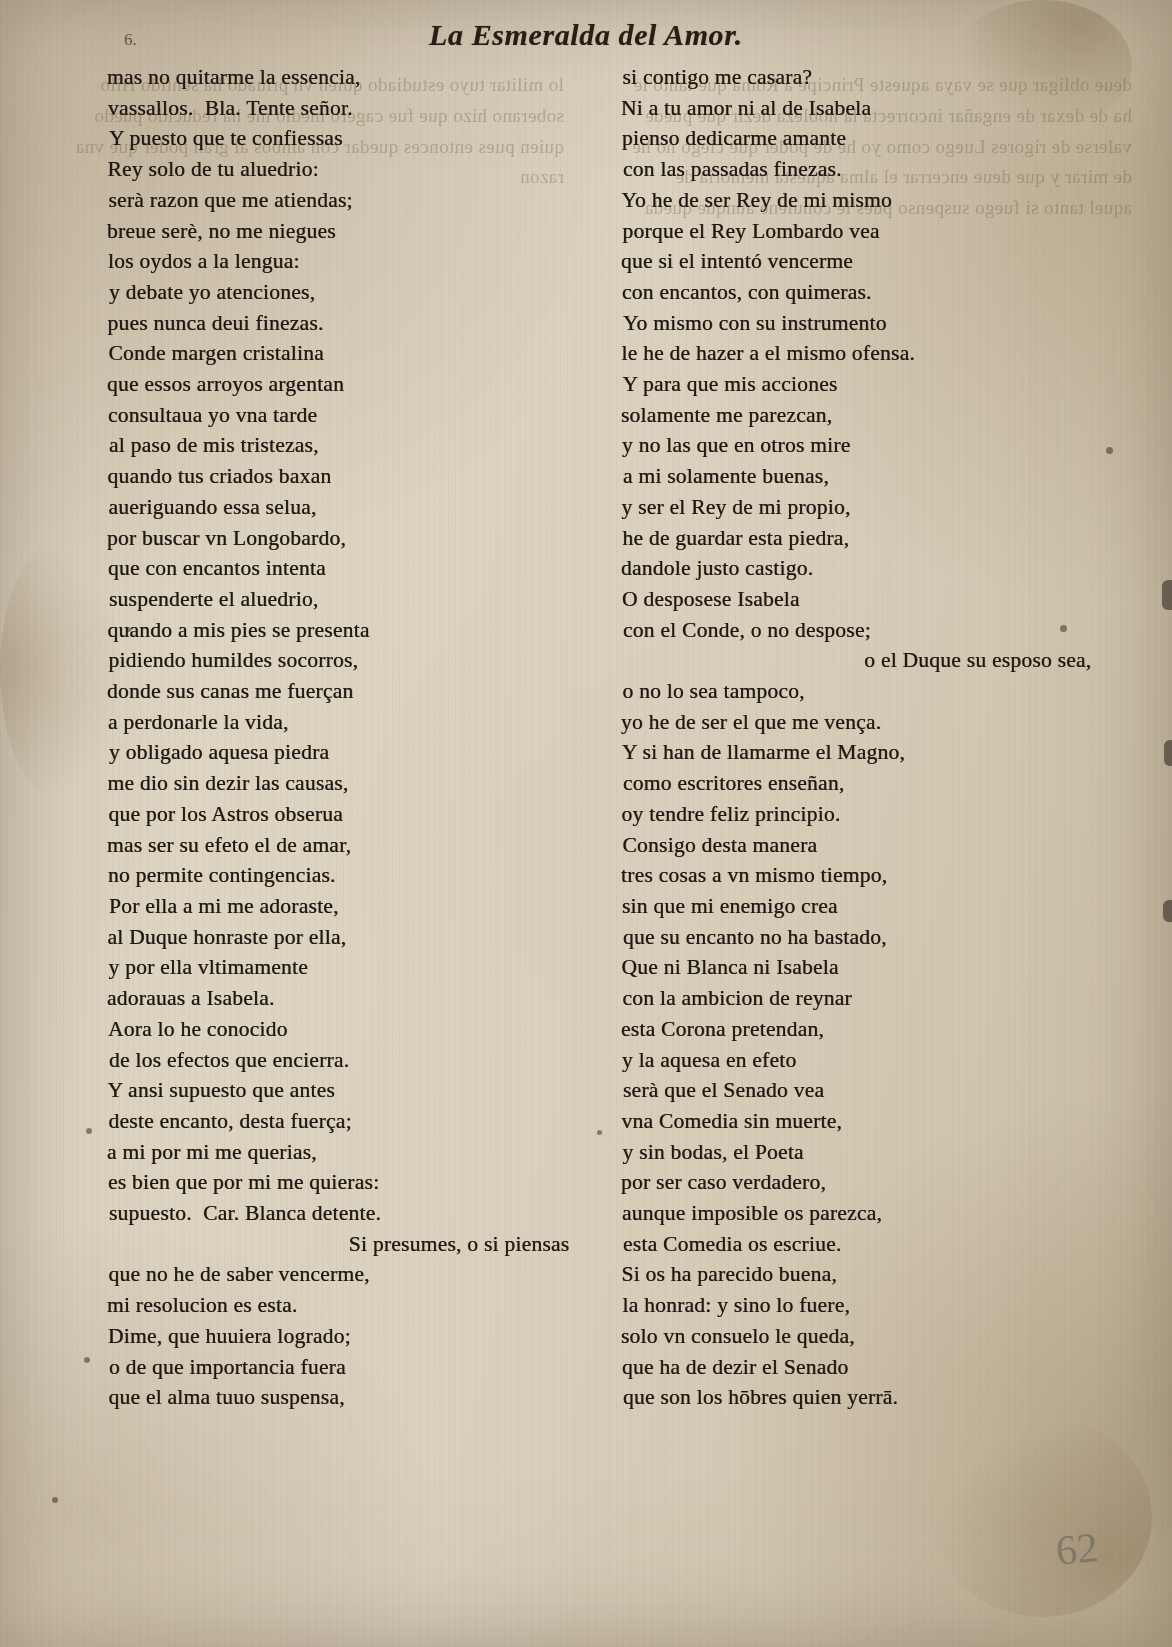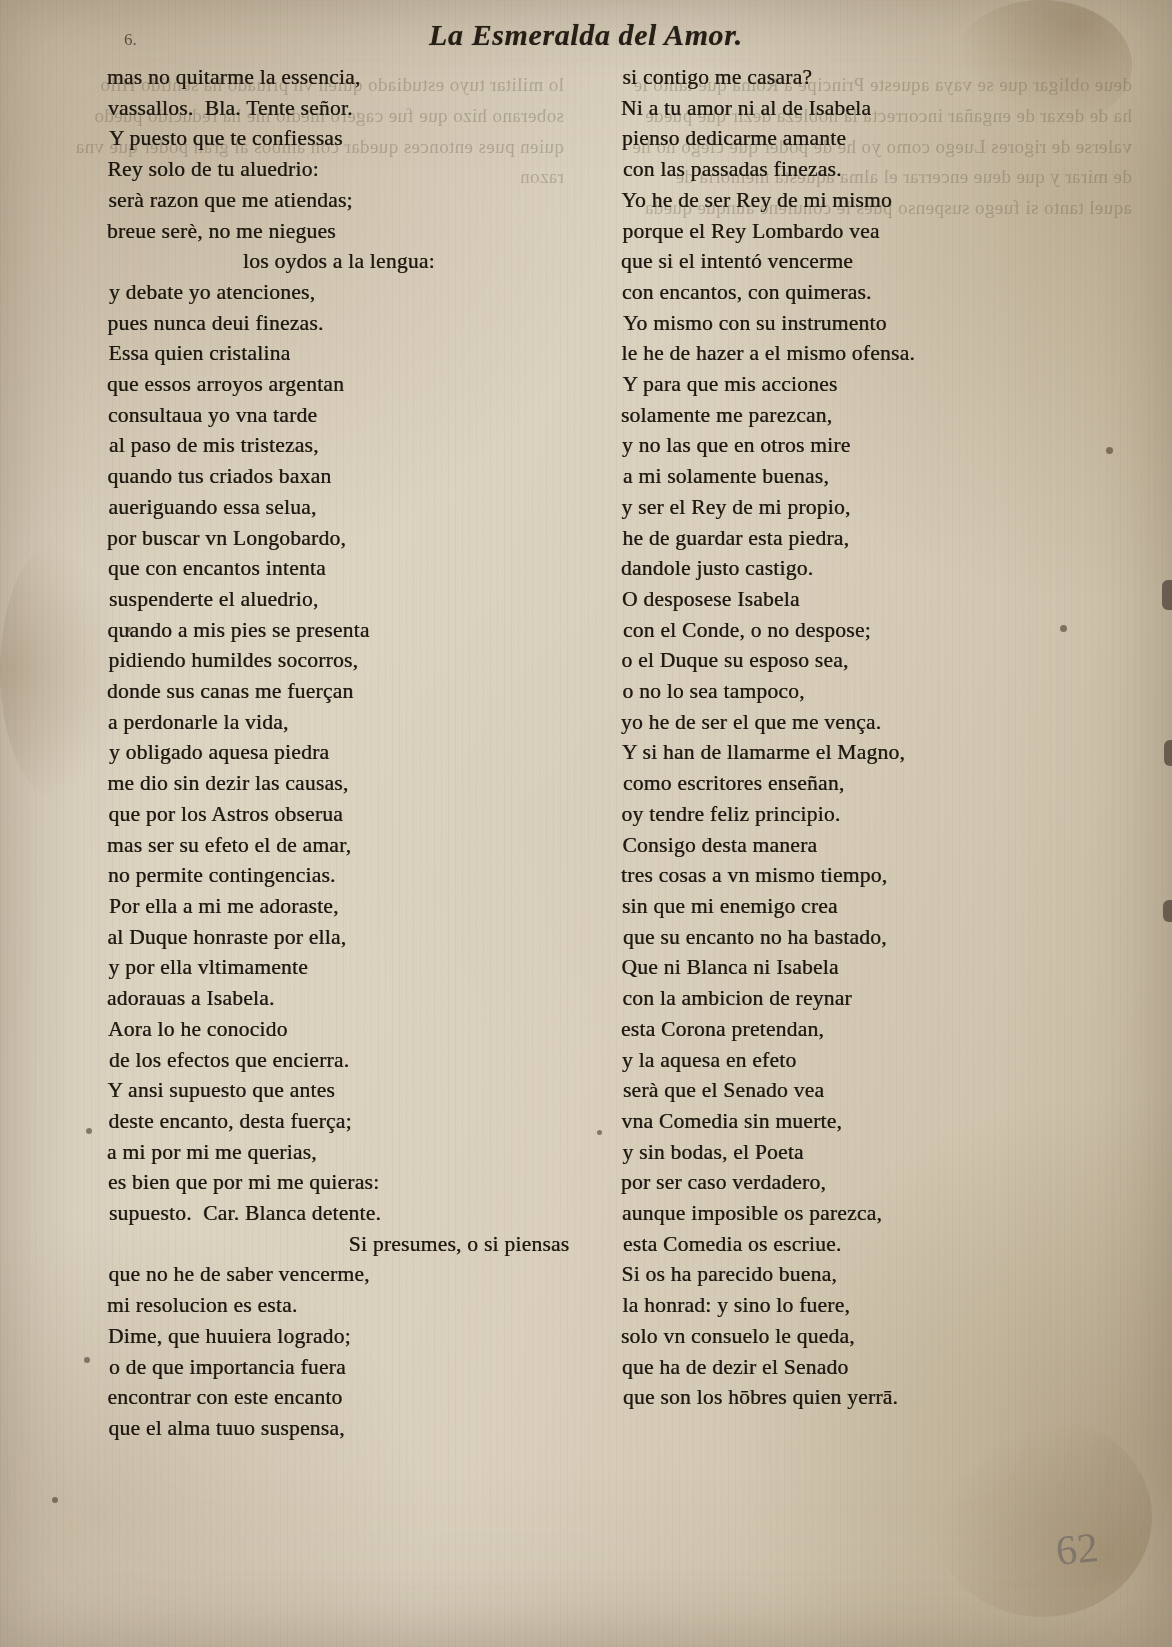--- a/index.html
+++ b/index.html
@@ -170,24 +170,24 @@
   <div class="header">La Esmeralda del Amor.</div>
 
   <div class="columns">
     <div class="col left" id="col-left">
         <div class="vline" style="transform: translate(-1px, -0.4px);">mas no quitarme la essencia,</div>
         <div class="vline" style="transform: translate(0px, 0.4px);">vassallos.  Bla. Tente señor.</div>
         <div class="vline" style="transform: translate(1px, 0px);">Y puesto que te confiessas</div>
         <div class="vline" style="transform: translate(-0.5px, -0.4px);">Rey solo de tu aluedrio:</div>
         <div class="vline" style="transform: translate(0.5px, 0.4px);">serà razon que me atiendas;</div>
         <div class="vline" style="transform: translate(-1px, 0px);">breue serè, no me niegues</div>
-        <div class="vline" style="transform: translate(0px, -0.4px); text-align: center;">los oydos a la lengua:</div>
+        <div class="vline" style="transform: translate(0px, -0.4px);">los oydos a la lengua:</div>
         <div class="vline" style="transform: translate(1px, 0.4px);">y debate yo atenciones,</div>
         <div class="vline" style="transform: translate(-0.5px, 0px);">pues nunca deui finezas.</div>
-        <div class="vline" style="transform: translate(0.5px, -0.4px);">Essa quien cristalina</div>
+        <div class="vline" style="transform: translate(0.5px, -0.4px);">Conde margen cristalina</div>
         <div class="vline" style="transform: translate(-1px, 0.4px);">que essos arroyos argentan</div>
         <div class="vline" style="transform: translate(0px, 0px);">consultaua yo vna tarde</div>
         <div class="vline" style="transform: translate(1px, -0.4px);">al paso de mis tristezas,</div>
         <div class="vline" style="transform: translate(-0.5px, 0.4px);">quando tus criados baxan</div>
         <div class="vline" style="transform: translate(0.5px, 0px);">aueriguando essa selua,</div>
         <div class="vline" style="transform: translate(-1px, -0.4px);">por buscar vn Longobardo,</div>
         <div class="vline" style="transform: translate(0px, 0.4px);">que con encantos intenta</div>
         <div class="vline" style="transform: translate(1px, 0px);">suspenderte el aluedrio,</div>
         <div class="vline" style="transform: translate(-0.5px, -0.4px);">quando a mis pies se presenta</div>
         <div class="vline" style="transform: translate(0.5px, 0.4px);">pidiendo humildes socorros,</div>
@@ -207,21 +207,20 @@
         <div class="vline" style="transform: translate(-0.5px, -0.4px);">Y ansi supuesto que antes</div>
         <div class="vline" style="transform: translate(0.5px, 0.4px);">deste encanto, desta fuerça;</div>
         <div class="vline" style="transform: translate(-1px, 0px);">a mi por mi me querias,</div>
         <div class="vline" style="transform: translate(0px, -0.4px);">es bien que por mi me quieras:</div>
         <div class="vline" style="transform: translate(1px, 0.4px);">supuesto.  Car. Blanca detente.</div>
         <div class="vline" style="transform: translate(-0.5px, 0px); text-align: right;">Si presumes, o si piensas</div>
         <div class="vline" style="transform: translate(0.5px, -0.4px);">que no he de saber vencerme,</div>
         <div class="vline" style="transform: translate(-1px, 0.4px);">mi resolucion es esta.</div>
         <div class="vline" style="transform: translate(0px, 0px);">Dime, que huuiera logrado;</div>
         <div class="vline" style="transform: translate(1px, -0.4px);">o de que importancia fuera</div>
-        <div class="vline" style="transform: translate(-0.5px, 0.4px);">encontrar con este encanto</div>
         <div class="vline" style="transform: translate(0.5px, 0px);">que el alma tuuo suspensa,</div>
       </div>
     <div class="col right" id="col-right">
         <div class="vline" style="transform: translate(0.5px, 0px);">si contigo me casara?</div>
         <div class="vline" style="transform: translate(-1px, -0.4px);">Ni a tu amor ni al de Isabela</div>
         <div class="vline" style="transform: translate(0px, 0.4px);">pienso dedicarme amante</div>
         <div class="vline" style="transform: translate(1px, 0px);">con las passadas finezas.</div>
         <div class="vline" style="transform: translate(-0.5px, -0.4px);">Yo he de ser Rey de mi mismo</div>
         <div class="vline" style="transform: translate(0.5px, 0.4px);">porque el Rey Lombardo vea</div>
         <div class="vline" style="transform: translate(-1px, 0px);">que si el intentó vencerme</div>
@@ -230,21 +229,21 @@
         <div class="vline" style="transform: translate(-0.5px, 0px);">le he de hazer a el mismo ofensa.</div>
         <div class="vline" style="transform: translate(0.5px, -0.4px);">Y para que mis acciones</div>
         <div class="vline" style="transform: translate(-1px, 0.4px);">solamente me parezcan,</div>
         <div class="vline" style="transform: translate(0px, 0px);">y no las que en otros mire</div>
         <div class="vline" style="transform: translate(1px, -0.4px);">a mi solamente buenas,</div>
         <div class="vline" style="transform: translate(-0.5px, 0.4px);">y ser el Rey de mi propio,</div>
         <div class="vline" style="transform: translate(0.5px, 0px);">he de guardar esta piedra,</div>
         <div class="vline" style="transform: translate(-1px, -0.4px);">dandole justo castigo.</div>
         <div class="vline" style="transform: translate(0px, 0.4px);">O desposese Isabela</div>
         <div class="vline" style="transform: translate(1px, 0px);">con el Conde, o no despose;</div>
-        <div class="vline" style="transform: translate(-0.5px, -0.4px);">o el Duque su esposo sea,</div>
+        <div class="vline" style="transform: translate(-0.5px, -0.4px); text-align: right;">o el Duque su esposo sea,</div>
         <div class="vline" style="transform: translate(0.5px, 0.4px);">o no lo sea tampoco,</div>
         <div class="vline" style="transform: translate(-1px, 0px);">yo he de ser el que me vença.</div>
         <div class="vline" style="transform: translate(0px, -0.4px);">Y si han de llamarme el Magno,</div>
         <div class="vline" style="transform: translate(1px, 0.4px);">como escritores enseñan,</div>
         <div class="vline" style="transform: translate(-0.5px, 0px);">oy tendre feliz principio.</div>
         <div class="vline" style="transform: translate(0.5px, -0.4px);">Consigo desta manera</div>
         <div class="vline" style="transform: translate(-1px, 0.4px);">tres cosas a vn mismo tiempo,</div>
         <div class="vline" style="transform: translate(0px, 0px);">sin que mi enemigo crea</div>
         <div class="vline" style="transform: translate(1px, -0.4px);">que su encanto no ha bastado,</div>
         <div class="vline" style="transform: translate(-0.5px, 0.4px);">Que ni Blanca ni Isabela</div>

